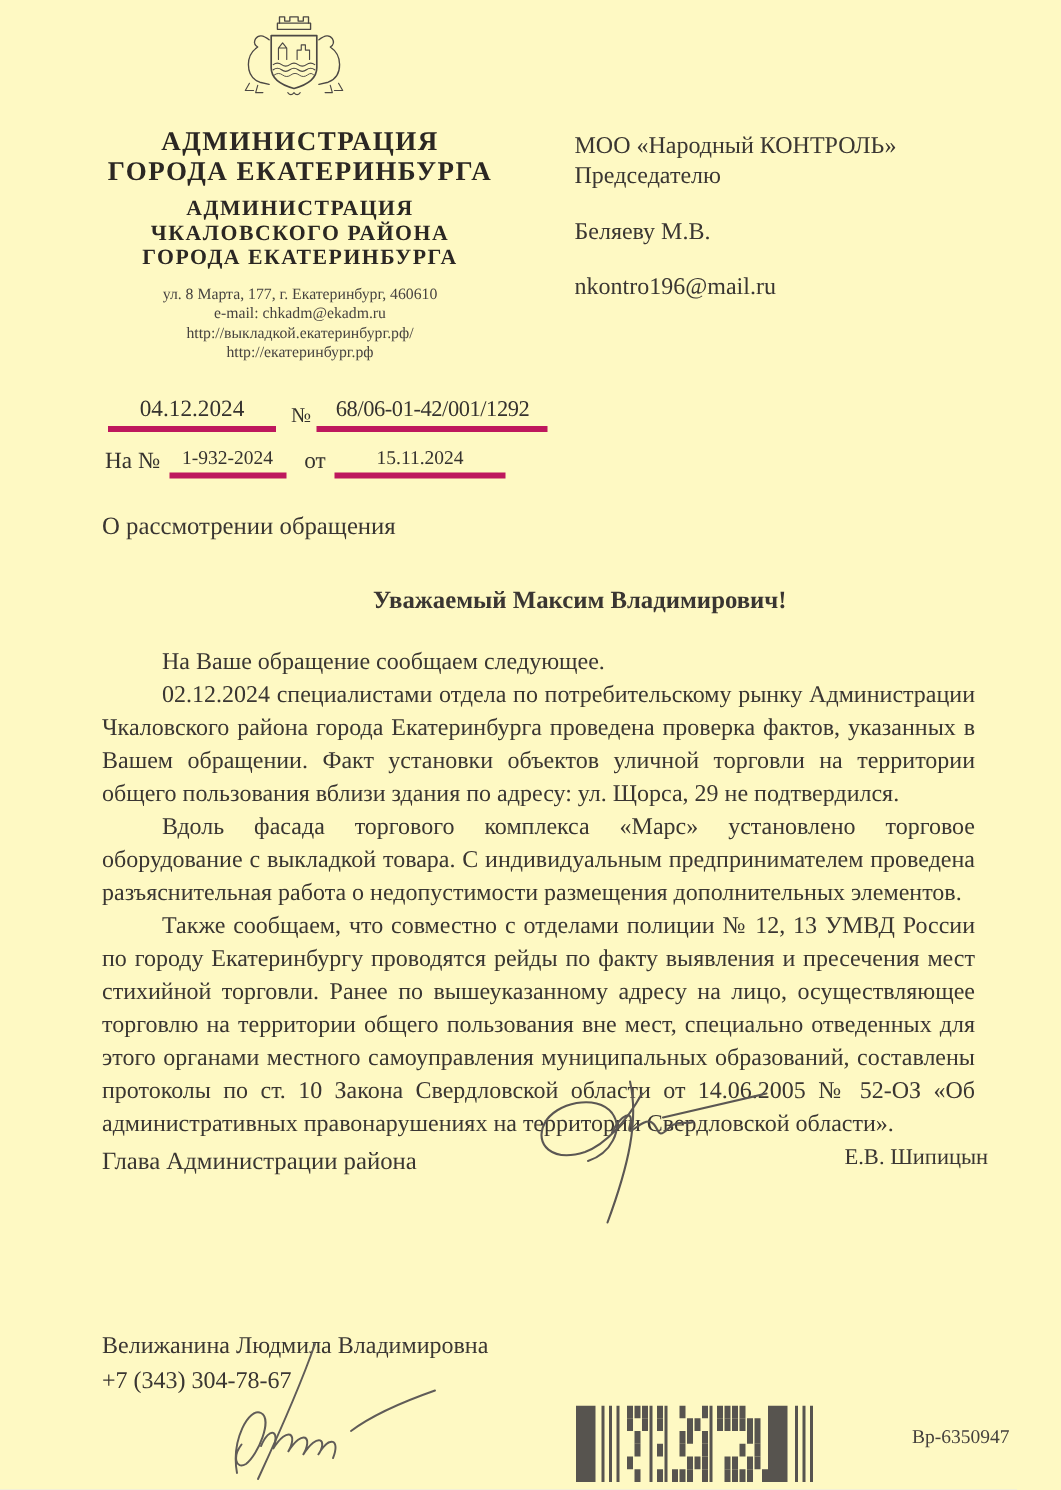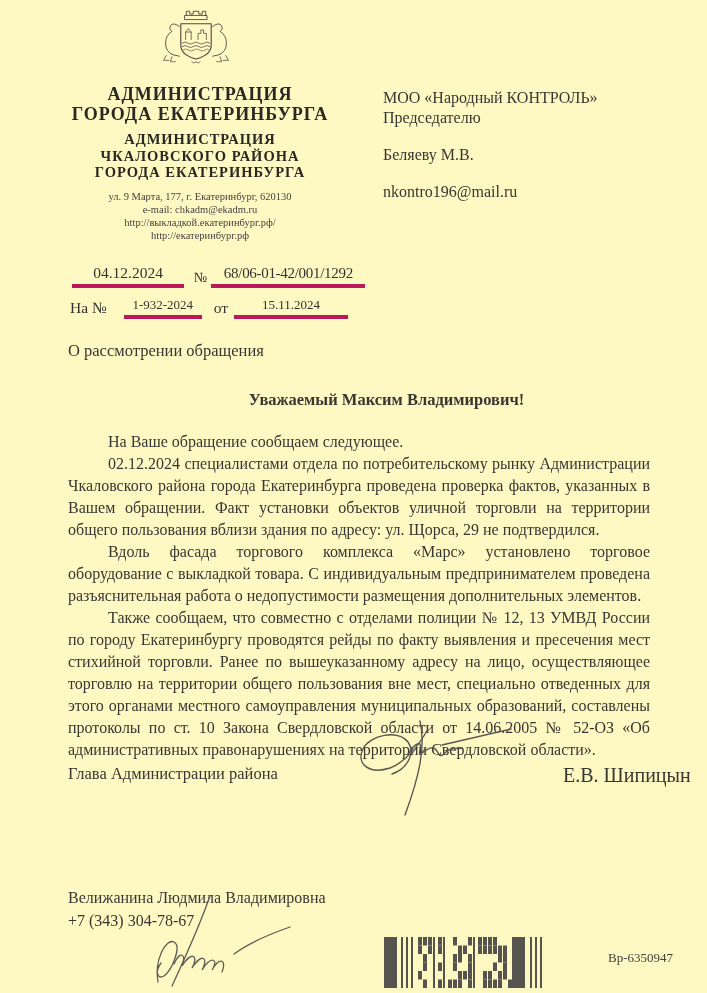--- a/index.html
+++ b/index.html
@@ -16,35 +16,35 @@
   .division{font-weight:bold;font-size:14.5px;line-height:16.5px;letter-spacing:1px;color:#2b2723;margin-top:7px;}
   .addr{font-size:10.5px;line-height:13px;color:#474340;margin-top:9px;}
   
   .ref{position:absolute;left:64px;top:264px;width:320px;font-size:15.5px;color:#35322e;}
   .ref-row{display:flex;align-items:flex-end;}
   .ref-row2{margin-top:9px;}
   .fld{display:inline-block;text-align:center;border-bottom:4px solid #be185d;padding:0 2px 2px 2px;white-space:nowrap;}
   .fld-date{width:108px;margin-left:8px;}
   .nsign{margin:0 4px 2px 10px;font-size:14px;}
   .fld-num{width:150px;font-size:15px;letter-spacing:-0.3px;}
-  .lbl-na{margin:0 11px 2px 6px;text-align:center;}
+  .lbl-na{margin:0 0 2px 6px;text-align:center;}
   .fld-innum{width:74px;font-size:13px;margin-left:6px;}
   .lbl-ot{margin:0 2px 2px 12px;}
   .fld-indate{width:110px;font-size:13px;margin-left:4px;}
   
   .recipient{position:absolute;left:383px;top:88px;width:300px;font-size:16px;line-height:20px;color:#3a3632;}
   .recipient .gap{height:17px;}
   
   .subject{position:absolute;left:68px;top:341px;font-size:16.5px;color:#3a3632;}
   .main{position:absolute;left:68px;top:390px;width:582px;}
   .salutation{text-align:center;padding-left:55px;font-size:16.5px;margin:0 0 21px 0;color:#3a3632;font-weight:bold;}
   .main p.bp{margin:0;font-size:16px;line-height:22px;text-align:justify;text-indent:40px;color:#3a3632;}
   
   .sign-position{position:absolute;left:68px;top:764px;font-size:16.5px;color:#3a3632;}
-  .sign-name{position:absolute;left:563px;top:764px;font-size:20px;color:#3a3632;}
+  .sign-name{position:absolute;left:563px;top:764px;font-size:15px;color:#3a3632;}
   .sign-script{position:absolute;left:348px;top:715px;width:180px;height:105px;}
   
   .executor{position:absolute;left:68px;top:886px;font-size:16px;line-height:23px;color:#3a3632;}
   .exec-script{position:absolute;left:146px;top:892px;width:170px;height:98px;}
   .barcode{position:absolute;left:384px;top:937px;width:170px;height:51px;}
   .barcode-number{position:absolute;left:608px;top:950px;font-size:13px;color:#45413d;}
   svg{display:block;}
 </style>
 </head>
 <body>
@@ -73,21 +73,21 @@
 
   <div class="org-block">
     <div class="org-name">АДМИНИСТРАЦИЯ</div>
     <div class="org-name">ГОРОДА ЕКАТЕРИНБУРГА</div>
     <div class="division">
       <div>АДМИНИСТРАЦИЯ</div>
       <div>ЧКАЛОВСКОГО РАЙОНА</div>
       <div>ГОРОДА ЕКАТЕРИНБУРГА</div>
     </div>
     <div class="addr">
-      <div>ул. 9 Марта, 177, г. Екатеринбург, 620130</div>
+      <div>ул. 8 Марта, 177, г. Екатеринбург, 460610</div>
       <div>e-mail: chkadm@ekadm.ru</div>
       <div>http://выкладкой.екатеринбург.рф/</div>
       <div>http://екатеринбург.рф</div>
     </div>
   </div>
 
   <div class="ref">
     <div class="ref-row">
       <span class="fld fld-date">04.12.2024</span>
       <span class="nsign">№</span>

